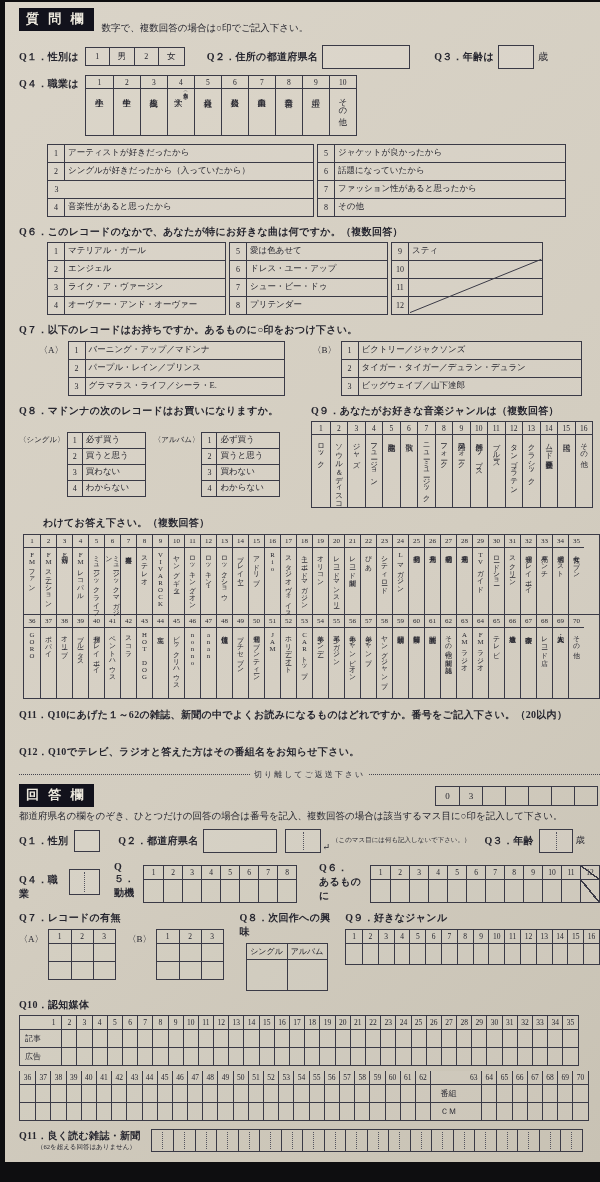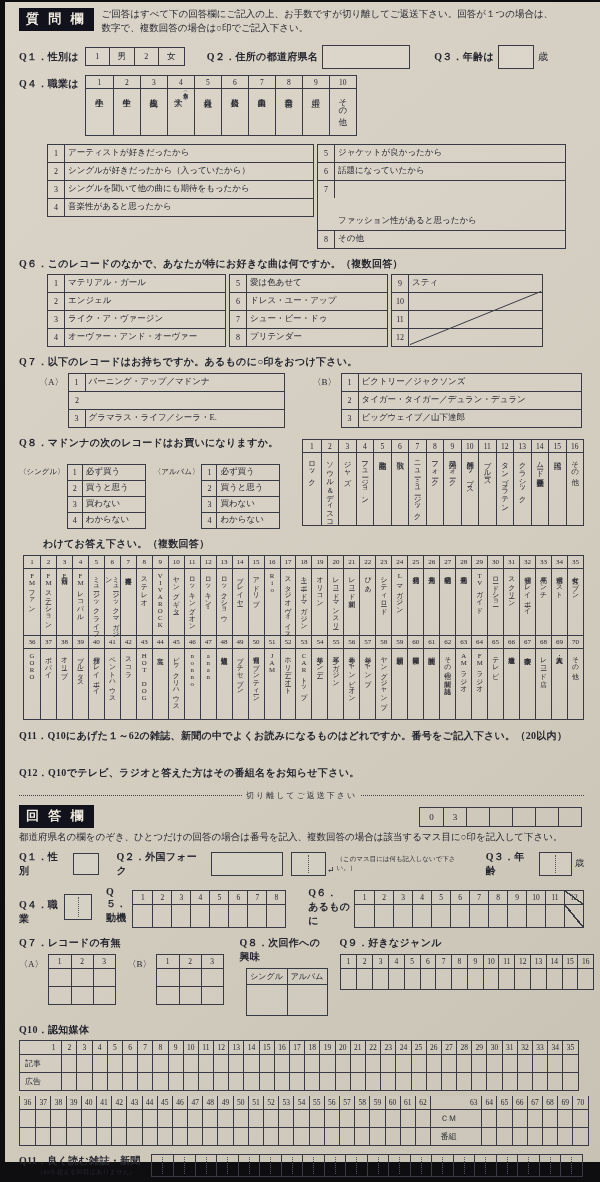--- a/index.html
+++ b/index.html
@@ -1,20 +1,20 @@
 <!DOCTYPE html>
 <html><head>
 <meta charset="utf-8">
 <style>
   * { margin:0; padding:0; box-sizing:border-box; }
   html,body { width:600px; height:1182px; background:#0e0e10; overflow:hidden; }
   body { font-family:"Liberation Serif","DejaVu Serif",serif; color:#26262f; }
   .paper { position:relative; width:595px; height:1160px; margin:2px 0 0 5px;
            background:linear-gradient(140deg,#dad4c8 0%,#d3cdc0 55%,#c8c2b4 100%);
-           padding:6px 16px 0 14px; }
+           padding:6px 0 0 14px; }
   .blackbox { display:inline-block; background:#12121c; color:#ece8dd; font-weight:bold;
               font-size:13px; letter-spacing:3px; padding:2px 7px 3px; vertical-align:top; }
   .hnote { display:inline-block; font-size:9.5px; line-height:1.45; margin-left:8px; max-width:480px; }
   .qlabel { font-size:10px; font-weight:bold; letter-spacing:.3px; }
   .row { display:flex; align-items:center; }
   
   .tbl { display:inline-flex; flex-direction:column; border:1.4px solid #3a3a46; background:rgba(255,255,255,.06); }
   .tr { display:flex; }
   .tr + .tr { border-top:1px solid #3a3a46; }
   .td { border-right:1px solid #3a3a46; display:flex; align-items:center; font-size:8.5px; padding:0 3px; height:17px; }
@@ -48,21 +48,21 @@
   .diagwrap svg { position:absolute; left:0; top:0; width:100%; height:100%; pointer-events:none; }
 </style>
 </head>
 <body>
 
 <div class="paper">
 
   <div class="row" style="align-items:flex-start;">
     <span class="blackbox">質 問 欄</span>
     <span class="hnote">
-      <span>ご回答はすべて下の回答欄にご記入の上、お手数ですが切り離してご返送下さい。回答が１つの場合は、</span><br>
+      <br>
       <span>数字で、複数回答の場合は○印でご記入下さい。</span>
     </span>
   </div>
 
   <div class="row" style="margin-top:9px;">
     <span class="qlabel">Q１．性別は</span>
     <div class="tbl" style="margin-left:6px;">
       <div class="tr">
 
           <div class="td num" style="width:24px;justify-content:center;">1</div>
@@ -174,21 +174,20 @@
             <div class="td" style="width:248px;">アーティストが好きだったから</div>
           </div>
 
           <div class="tr">
             <div class="td num" style="width:17px;">2</div>
             <div class="td" style="width:248px;">シングルが好きだったから（入っていたから）</div>
           </div>
 
           <div class="tr">
             <div class="td num" style="width:17px;">3</div>
-            <div class="td" style="width:248px;">シングルを聞いて他の曲にも期待をもったから</div>
           </div>
 
           <div class="tr">
             <div class="td num" style="width:17px;">4</div>
             <div class="td" style="width:248px;">音楽性があると思ったから</div>
           </div>
         </div>
       <div class="tbl" style="margin-left:3px;">
 
           <div class="tr">
@@ -196,21 +195,21 @@
             <div class="td" style="width:230px;">ジャケットが良かったから</div>
           </div>
 
           <div class="tr">
             <div class="td num" style="width:17px;">6</div>
             <div class="td" style="width:230px;">話題になっていたから</div>
           </div>
 
           <div class="tr">
             <div class="td num" style="width:17px;">7</div>
-            <div class="td" style="width:230px;margin-top:32px;">ファッション性があると思ったから</div>
+            <div class="td" style="width:230px;">ファッション性があると思ったから</div>
           </div>
 
           <div class="tr">
             <div class="td num" style="width:17px;">8</div>
             <div class="td" style="width:230px;">その他</div>
           </div>
         </div>
     </div>
   </div>
 
@@ -297,20 +296,21 @@
       <span style="font-size:9px;margin-top:3px;">〈A〉</span>
       <div class="tbl" style="margin-left:4px;">
 
           <div class="tr">
             <div class="td num" style="width:17px;">1</div>
             <div class="td" style="width:198px;">バーニング・アップ／マドンナ</div>
           </div>
 
           <div class="tr">
             <div class="td num" style="width:17px;">2</div>
+            <div class="td" style="width:198px;">パープル・レイン／プリンス</div>
           </div>
 
           <div class="tr">
             <div class="td num" style="width:17px;">3</div>
             <div class="td" style="width:198px;">グラマラス・ライフ／シーラ・E.</div>
           </div>
         </div>
       <span style="font-size:9px;margin-left:28px;margin-top:3px;">〈B〉</span>
       <div class="tbl" style="margin-left:4px;">
 
@@ -378,20 +378,21 @@
             </div>
 
             <div class="tr">
               <div class="td num" style="width:15px;height:15px;">4</div>
               <div class="td" style="width:62px;height:15px;">わからない</div>
             </div>
           </div>
       </div>
     </div>
     <div>
+      <div class="qlabel">Q９．あなたがお好きな音楽ジャンルは（複数回答）</div>
       <div class="vgrid g4" style="margin-top:3px;">
 
           <div class="vcol" style="width:17.5px;">
             <div class="vnum">1</div>
             <div class="vlbl" style="height:72px;font-size:7.5px;">ロック</div>
           </div>
 
           <div class="vcol" style="width:17.5px;">
             <div class="vnum">2</div>
             <div class="vlbl" style="height:72px;font-size:7.5px;">ソウル＆ディスコ</div>
@@ -854,21 +855,21 @@
         <div class="acell" style="width:23px;height:18px;font-size:9px;"></div>
 
         <div class="acell" style="width:23px;height:18px;font-size:9px;"></div>
       </div>
   </div>
   <div style="font-size:9.5px;margin-top:3px;">都道府県名の欄をのぞき、ひとつだけの回答の場合は番号を記入、複数回答の場合は該当するマス目に○印を記入して下さい。</div>
 
   <div class="row" style="margin-top:6px;">
     <span class="qlabel">Q１．性別</span>
     <div class="box" style="width:26px;height:22px;margin-left:6px;"></div>
-    <span class="qlabel" style="margin-left:18px;">Q２．外国フォーク</span>
+    <span class="qlabel" style="margin-left:18px;">Q２．都道府県名</span>
     <div class="box" style="width:74px;height:24px;margin-left:5px;"></div>
     <div class="box split" style="width:36px;height:24px;margin-left:8px;"></div>
     <span style="font-size:9px;margin-left:1px;margin-top:12px;">↵</span>
     <span style="font-size:6.5px;margin-left:2px;">（このマス目には何も記入しないで下さい。）</span>
     <span class="qlabel" style="margin-left:14px;">Q３．年齢</span>
     <div class="box split" style="width:34px;height:24px;margin-left:5px;"></div>
     <span style="font-size:9px;margin-left:3px;">歳</span>
   </div>
 
   <div class="row" style="margin-top:8px;align-items:flex-start;">
@@ -1248,21 +1249,21 @@
             <div class="acell"></div>
             <div class="acell"></div>
             <div class="acell"></div>
             <div class="acell"></div>
             <div class="acell"></div>
             <div class="acell"></div>
             <div class="acell"></div>
             <div class="acell"></div>
             <div class="acell"></div>
           </div>
-        <div class="acell" style="width:36px;font-size:8px;">ＣＭ</div>
+        <div class="acell" style="width:36px;font-size:8px;">番組</div>
         <div style="display:flex;">
 
         <div class="acell"></div>
             <div class="acell"></div>
             <div class="acell"></div>
             <div class="acell"></div>
             <div class="acell"></div>
             <div class="acell"></div>
             <div class="acell"></div>
             <div class="acell"></div>
@@ -1292,21 +1293,21 @@
             <div class="acell"></div>
             <div class="acell"></div>
             <div class="acell"></div>
             <div class="acell"></div>
             <div class="acell"></div>
             <div class="acell"></div>
             <div class="acell"></div>
             <div class="acell"></div>
             <div class="acell"></div>
           </div>
-        <div class="acell" style="width:36px;font-size:8px;">番組</div>
+        <div class="acell" style="width:36px;font-size:8px;">ＣＭ</div>
         <div style="display:flex;">
 
         <div class="acell"></div>
             <div class="acell"></div>
             <div class="acell"></div>
             <div class="acell"></div>
             <div class="acell"></div>
             <div class="acell"></div>
             <div class="acell"></div>
             <div class="acell"></div>

